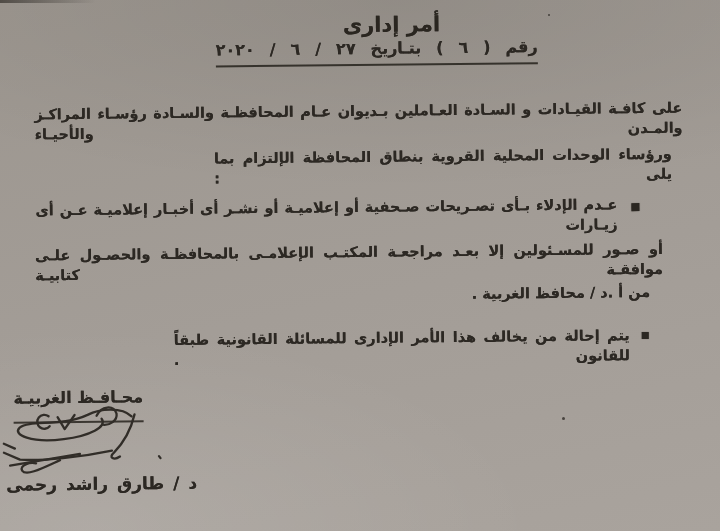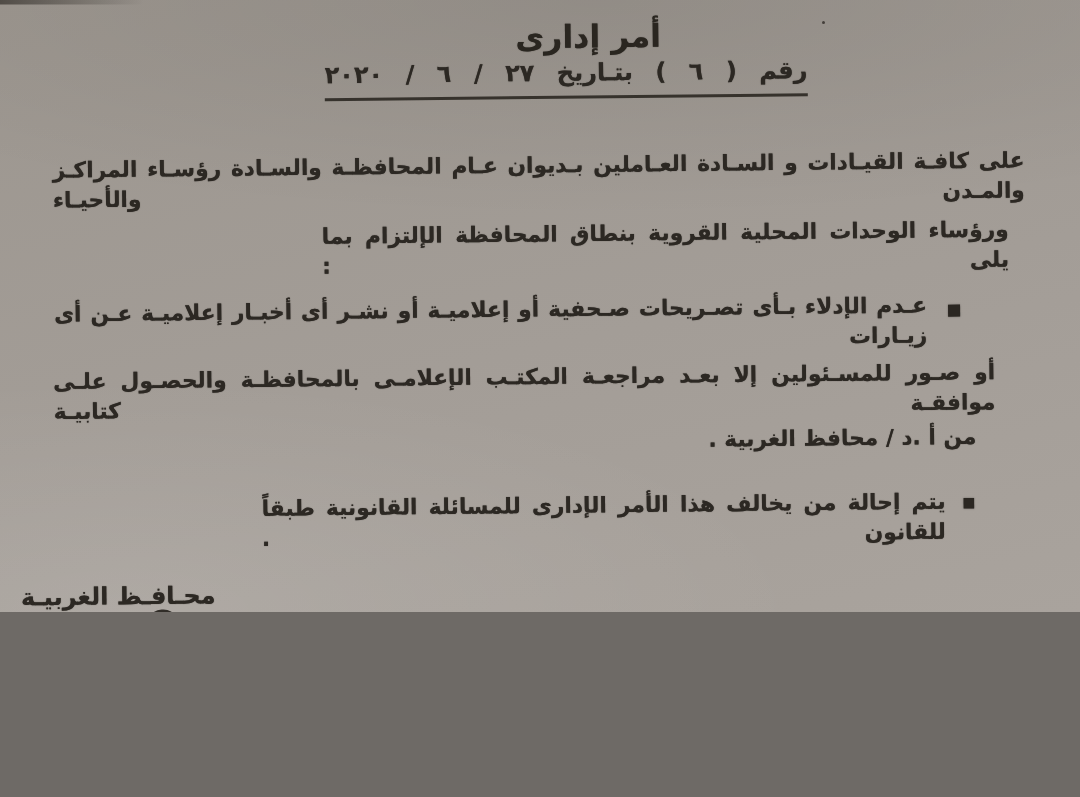--- a/index.html
+++ b/index.html
@@ -1,38 +1,38 @@
 <!DOCTYPE html>
 <html lang="ar" dir="rtl"><head>
 <meta charset="utf-8">
 <style>
   html,body{margin:0;padding:0;background:#6e6a66;}
   .page{
-    position:relative;width:720px;height:408px;overflow:hidden;
+    position:relative;width:720px;height:531px;overflow:hidden;
     font-family:"DejaVu Sans",sans-serif;font-weight:bold;
     color:#2c2823;direction:rtl;
     background:
       radial-gradient(90% 55% at 12% 100%, rgba(255,255,255,.10), transparent 70%),
       radial-gradient(130% 55% at 55% 0%, rgba(0,0,0,.08), transparent 65%),
       linear-gradient(168deg,#9c968f 0%,#a39d97 55%,#a9a39d 100%);
   }
   .tilt{position:absolute;inset:0;transform:rotate(-0.6deg);transform-origin:50% 50%;}
   .tl{
     position:absolute;direction:rtl;line-height:1.35;
     text-shadow:0 0 .6px rgba(44,40,35,.85);
     letter-spacing:.2px;
   }
   .just{text-align:justify;text-align-last:justify;}
   .center{text-align:center;white-space:nowrap;}
   .right{text-align:right;white-space:nowrap;}
   .ul{border-bottom:2px solid rgba(40,36,31,.88);padding-bottom:4px;}
   .title{font-size:21px;letter-spacing:1px;color:#2a2620;}
   .refline{font-size:16px;}
   .body-line{font-size:14.5px;}
-  .sig-title{font-size:16px;border-bottom:2.5px solid rgba(40,36,31,.85);padding-bottom:0;}
+  .sig-title{font-size:16px;border-bottom:2.5px solid rgba(40,36,31,.85);padding-bottom:12px;}
   .sig-name{font-size:17px;word-spacing:3px;}
   .sq{position:absolute;background:#2b2722;box-shadow:0 0 1px rgba(43,39,34,.7);}
   .speck{position:absolute;background:rgba(40,36,32,.75);border-radius:50%;}
   .top-edge{
     position:absolute;left:0;top:-1px;width:96px;height:4px;
     background:linear-gradient(90deg,rgba(42,38,33,.65),rgba(42,38,33,0));
     border-radius:0 0 3px 0;
   }
   .sig-svg{position:absolute;left:0;top:378px;}
   .sig-svg path{fill:none;stroke:#312d28;stroke-width:2.3;stroke-linecap:round;stroke-linejoin:round;}

